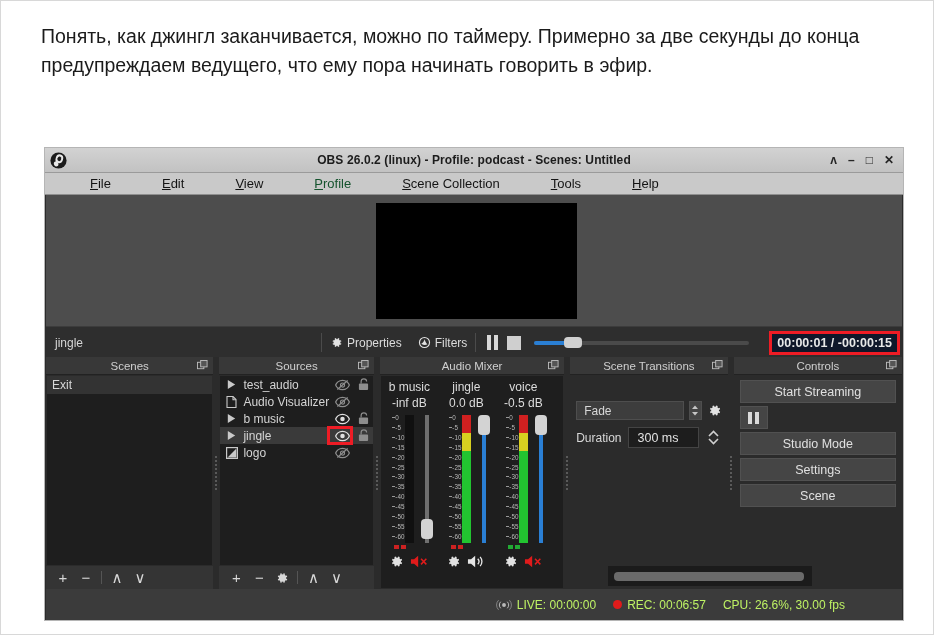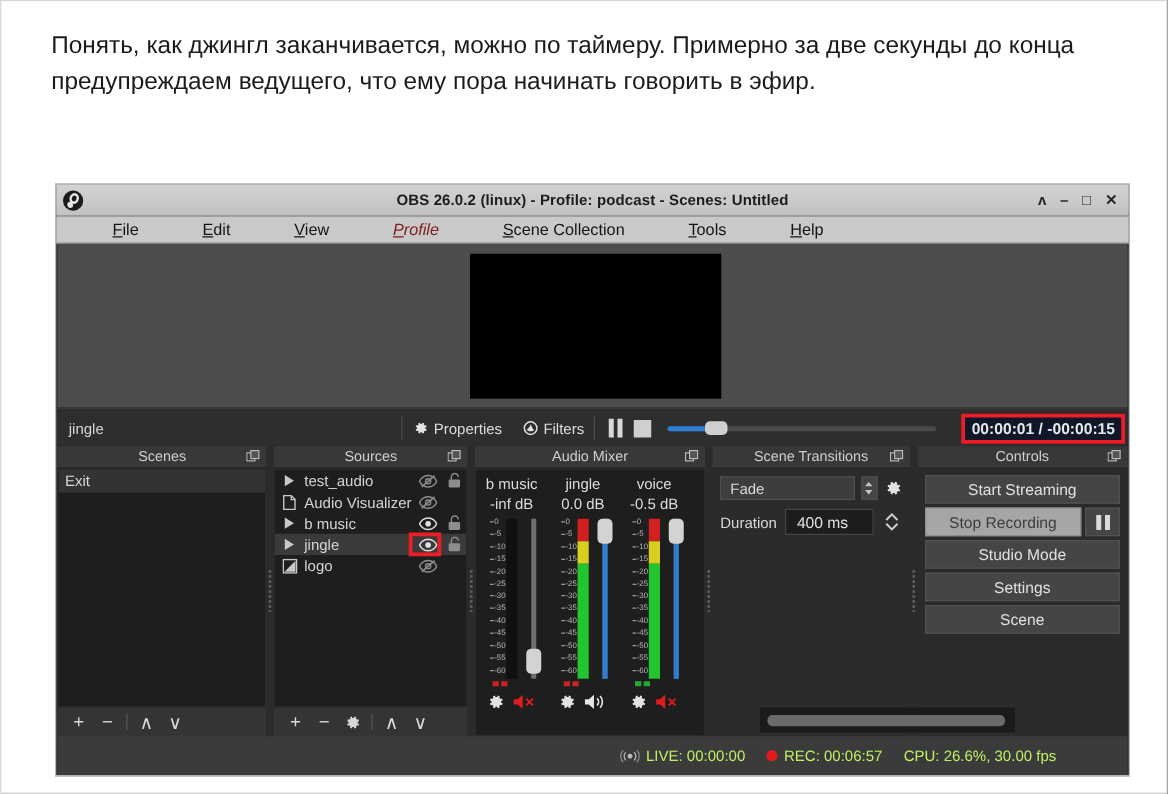--- a/index.html
+++ b/index.html
@@ -38,21 +38,21 @@
     color:#1c1c1c;font-size:12px;font-weight:bold;letter-spacing:.1px;
     pointer-events:none;
   }
   .wbtns{margin-left:auto;display:flex;align-items:center;gap:11px;padding-right:9px;z-index:2;}
   .wbtn{color:#262626;font-size:12px;line-height:1;cursor:default;font-weight:bold;}
   .menubar{
     height:21px;background:#c9c9c9;border-bottom:1px solid #8f8f8f;
     display:flex;align-items:center;padding-left:9px;gap:15px;
   }
   .menu-item{font-size:13px;color:#141414;margin-left:36px;}
-  .menu-item.disabled{color:#7f1d1d;font-style:italic;}
+  .menu-item.disabled{color:#14532d;}
   .menu-item u{text-decoration:underline;}
   
   .preview{
     position:absolute;left:1px;top:47px;width:856px;height:131px;background:#4d4d4d;
   }
   .canvas{
     position:absolute;left:330px;top:8px;width:201px;height:116px;background:#000;
   }
   
   .mediabar{
@@ -118,21 +118,21 @@
   .tick{position:absolute;left:0;font-size:6.3px;color:#b9b9b9;line-height:5px;white-space:nowrap;}
   .tick:before{content:"";position:absolute;left:-3px;top:2px;width:3px;height:1px;background:#9a9a9a;}
   .fader{position:absolute;right:2px;top:0;width:12px;height:128px;}
   .fader-track{position:absolute;left:4px;top:0;width:4px;height:128px;background:#6f6f6f;}
   .fader-fill{position:absolute;left:4px;width:4px;background:#2a7fd4;}
   .fader-knob{position:absolute;left:0;width:12px;height:20px;background:#d3d3d3;border-radius:4px;}
   .peak{display:flex;gap:2px;margin-top:2px;height:4px;}
   .peak i{width:5px;height:4px;display:block;}
   .chan-ctl{display:flex;align-items:center;justify-content:center;gap:6px;margin-top:5px;}
   
-  .tr-row{display:flex;align-items:center;padding:5px 5px 0 5px;gap:5px;}
+  .tr-row{display:flex;align-items:center;padding:5px 5px 0 5px;gap:5px;margin-top:20px;}
   .combo{
     flex:1;height:19px;background:#3d3d3d;border:1px solid #4e4e4e;display:flex;align-items:center;
     padding-left:7px;font-size:12px;color:#d8d8d8;box-sizing:border-box;
   }
   .spinarrows{width:13px;height:19px;background:#454545;border:1px solid #4e4e4e;
     display:flex;flex-direction:column;align-items:center;justify-content:center;box-sizing:border-box;}
   .tr-row2{display:flex;align-items:center;padding:7px 5px 0 5px;gap:6px;}
   .dur-label{font-size:12px;color:#d8d8d8;}
   .dur-field{
     flex:1;height:21px;background:#1d1d1d;border:1px solid #444;display:flex;align-items:center;
@@ -565,21 +565,21 @@
             </svg>
           </div>
           <svg width="15" height="15" viewBox="0 0 16 16">
             <path fill="#e2e2e2" d="M8 5.3A2.7 2.7 0 1 0 8 10.7 2.7 2.7 0 0 0 8 5.3zm0 4.1A1.4 1.4 0 1 1 8 6.6a1.4 1.4 0 0 1 0 2.8z"></path>
             <path fill="#e2e2e2" d="M14 9.1l-1.3-.3a4.7 4.7 0 0 0 0-1.6l1.3-.3-.5-1.8-1.3.4a4.8 4.8 0 0 0-1.1-1.1l.4-1.3-1.8-.5-.3 1.3a4.7 4.7 0 0 0-1.6 0L7.5 2.6l-1.8.5.4 1.3a4.8 4.8 0 0 0-1.1 1.1l-1.3-.4-.5 1.8 1.3.3a4.7 4.7 0 0 0 0 1.6l-1.3.3.5 1.8 1.3-.4a4.8 4.8 0 0 0 1.1 1.1l-.4 1.3 1.8.5.3-1.3a4.7 4.7 0 0 0 1.6 0l.3 1.3 1.8-.5-.4-1.3a4.8 4.8 0 0 0 1.1-1.1l1.3.4z"></path>
           </svg>
         </div>
         <div class="tr-row2">
           <span class="dur-label">Duration</span>
           <div class="dur-field">
-            <span>400 ms</span>
+            <span>300 ms</span>
           </div>
           <div class="dur-spin">
             <svg width="13" height="17" viewBox="0 0 13 17">
               <path d="M2 7 L6.5 2.5 L11 7" fill="none" stroke="#d0d0d0" stroke-width="1.6"></path>
               <path d="M2 10 L6.5 14.5 L11 10" fill="none" stroke="#d0d0d0" stroke-width="1.6"></path>
             </svg>
           </div>
         </div>
       </div>
     </div>
@@ -595,21 +595,20 @@
           <rect x="0.5" y="2.5" width="7" height="7" fill="none" stroke="#bdbdbd"></rect>
           <rect x="4" y="0.5" width="7" height="7" fill="#555" stroke="#bdbdbd"></rect>
         </svg>
       </div>
       <div class="dock-body" style="background:#2b2b2b">
         <div class="ctrl-body">
           <div class="ctrl-line">
             <div class="ctrl-btn">Start Streaming</div>
           </div>
           <div class="ctrl-line">
-            <div class="ctrl-btn active">Stop Recording</div>
             <div class="ctrl-pause">
                 <i></i>
                 <i></i>
               </div>
           </div>
           <div class="ctrl-line">
             <div class="ctrl-btn">Studio Mode</div>
           </div>
           <div class="ctrl-line">
             <div class="ctrl-btn">Settings</div>

